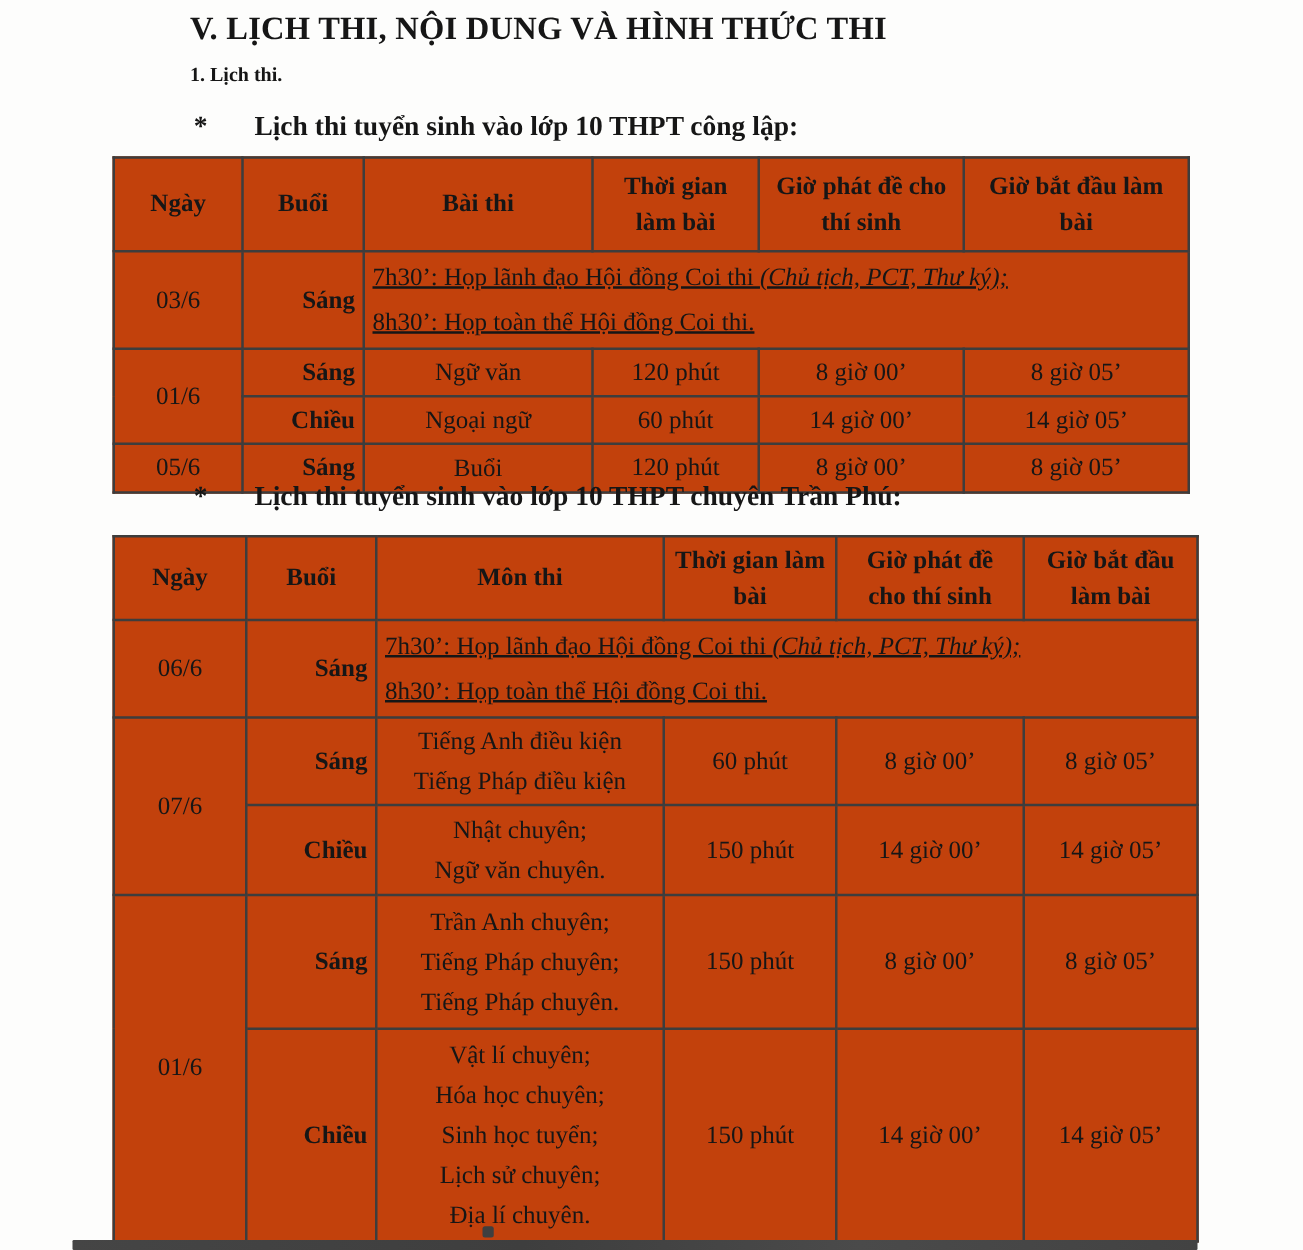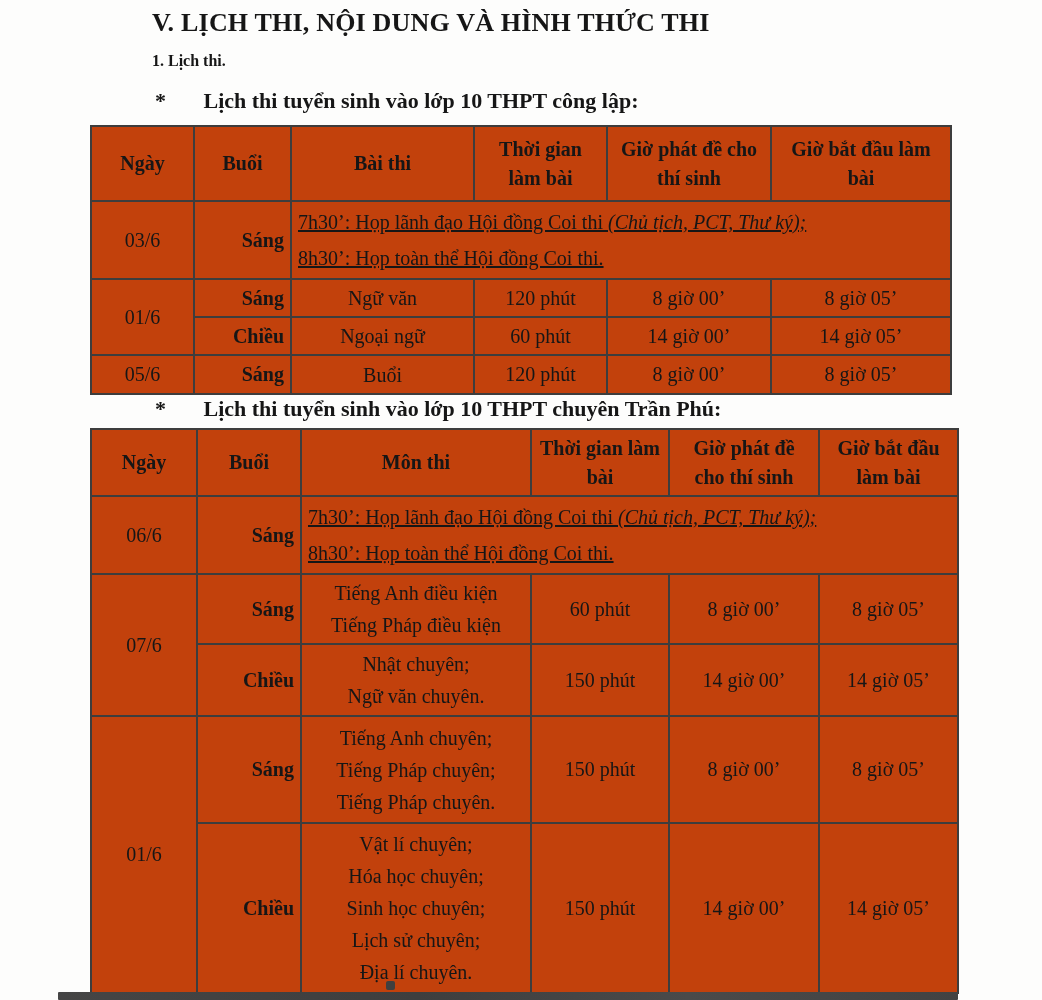--- a/index.html
+++ b/index.html
@@ -27,21 +27,21 @@
     position: absolute; left: 155px;
     font-size: 22px; font-weight: bold;
     white-space: nowrap;
   }
   .star-heading .u {
     text-decoration-thickness: 2px;
     text-underline-offset: 4px;
     margin-left: 32px;
   }
   #h-public { top: 88px; }
-  #h-specialized { top: 396px; }
+  #h-specialized { top: 384px; }
 
   table.exam {
     position: absolute; left: 90px;
     border-collapse: collapse;
     table-layout: fixed;
     background: #c2410c;
   }
   #table-public { top: 125px; width: 862px; }
   #table-specialized { top: 428px; width: 867px; }
   table.exam td, table.exam th {
@@ -184,34 +184,34 @@
         <div>Ngữ văn chuyên.</div>
       </td>
       <td class="c">150 phút</td>
       <td class="c">14 giờ 00’</td>
       <td class="c">14 giờ 05’</td>
     </tr>
     <tr style="height:107px">
       <td class="c" rowspan="2">01/6</td>
       <td class="session">Sáng</td>
       <td class="subject">
-        <div>Tiếng Anh chuyên;</div>
+        <div>Trần Anh chuyên;</div>
         <div>Tiếng Pháp chuyên;</div>
         <div>Tiếng Pháp chuyên.</div>
       </td>
       <td class="c">150 phút</td>
       <td class="c">8 giờ 00’</td>
       <td class="c">8 giờ 05’</td>
     </tr>
     <tr style="height:170px">
       <td class="session">Chiều</td>
       <td class="subject">
         <div>Vật lí chuyên;</div>
         <div>Hóa học chuyên;</div>
-        <div>Sinh học chuyên;</div>
+        <div>Sinh học tuyển;</div>
         <div>Lịch sử chuyên;</div>
         <div>Địa lí chuyên.</div>
       </td>
       <td class="c">150 phút</td>
       <td class="c">14 giờ 00’</td>
       <td class="c">14 giờ 05’</td>
     </tr>
   </tbody>
     </table>
 

